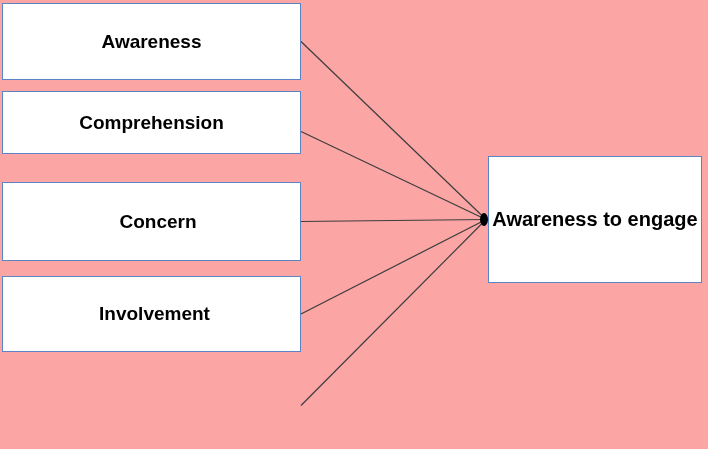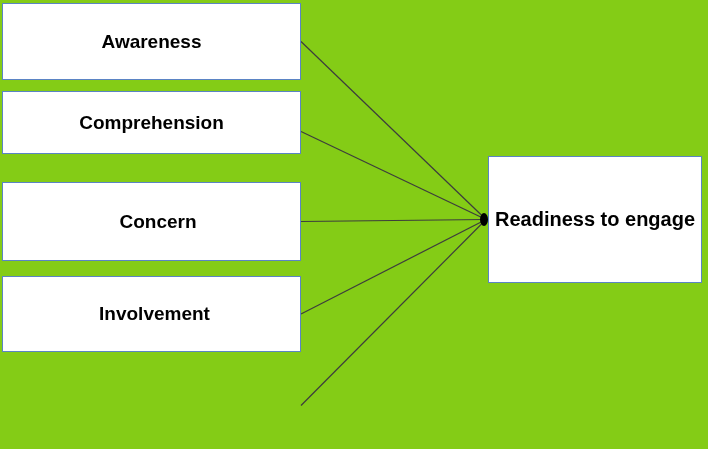--- a/index.html
+++ b/index.html
@@ -5,21 +5,21 @@
   html, body {
     margin: 0;
     padding: 0;
     background: #ffffff;
     font-family: "Liberation Sans", sans-serif;
   }
   .canvas {
     position: relative;
     width: 708px;
     height: 449px;
-    background: #84cc16;
+    background: #fca5a5;
     overflow: hidden;
   }
   #edges {
     position: absolute;
     left: 0;
     top: 0;
     width: 708px;
     height: 449px;
     pointer-events: none;
   }
@@ -78,16 +78,16 @@
   <div class="node left" id="n-concern">
     <span>Concern</span>
   </div>
 
   <div class="node left" id="n-involvement">
     <span>Involvement</span>
   </div>
 
 
   <div class="node right" id="n-readiness">
-    <span>Readiness to engage</span>
+    <span>Awareness to engage</span>
   </div>
 
 </div>
 
 </body></html>

